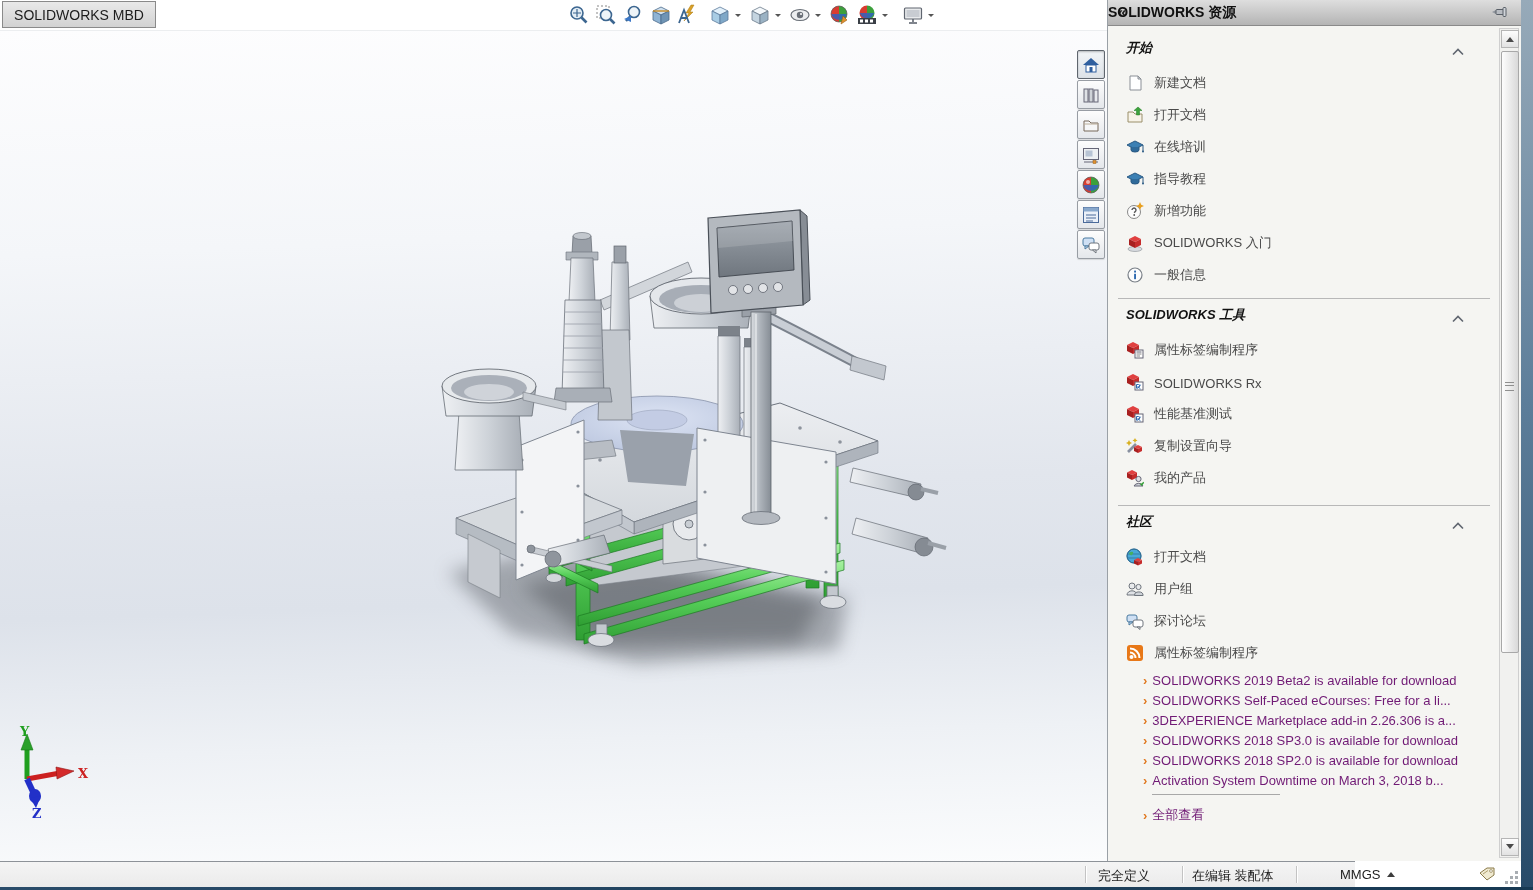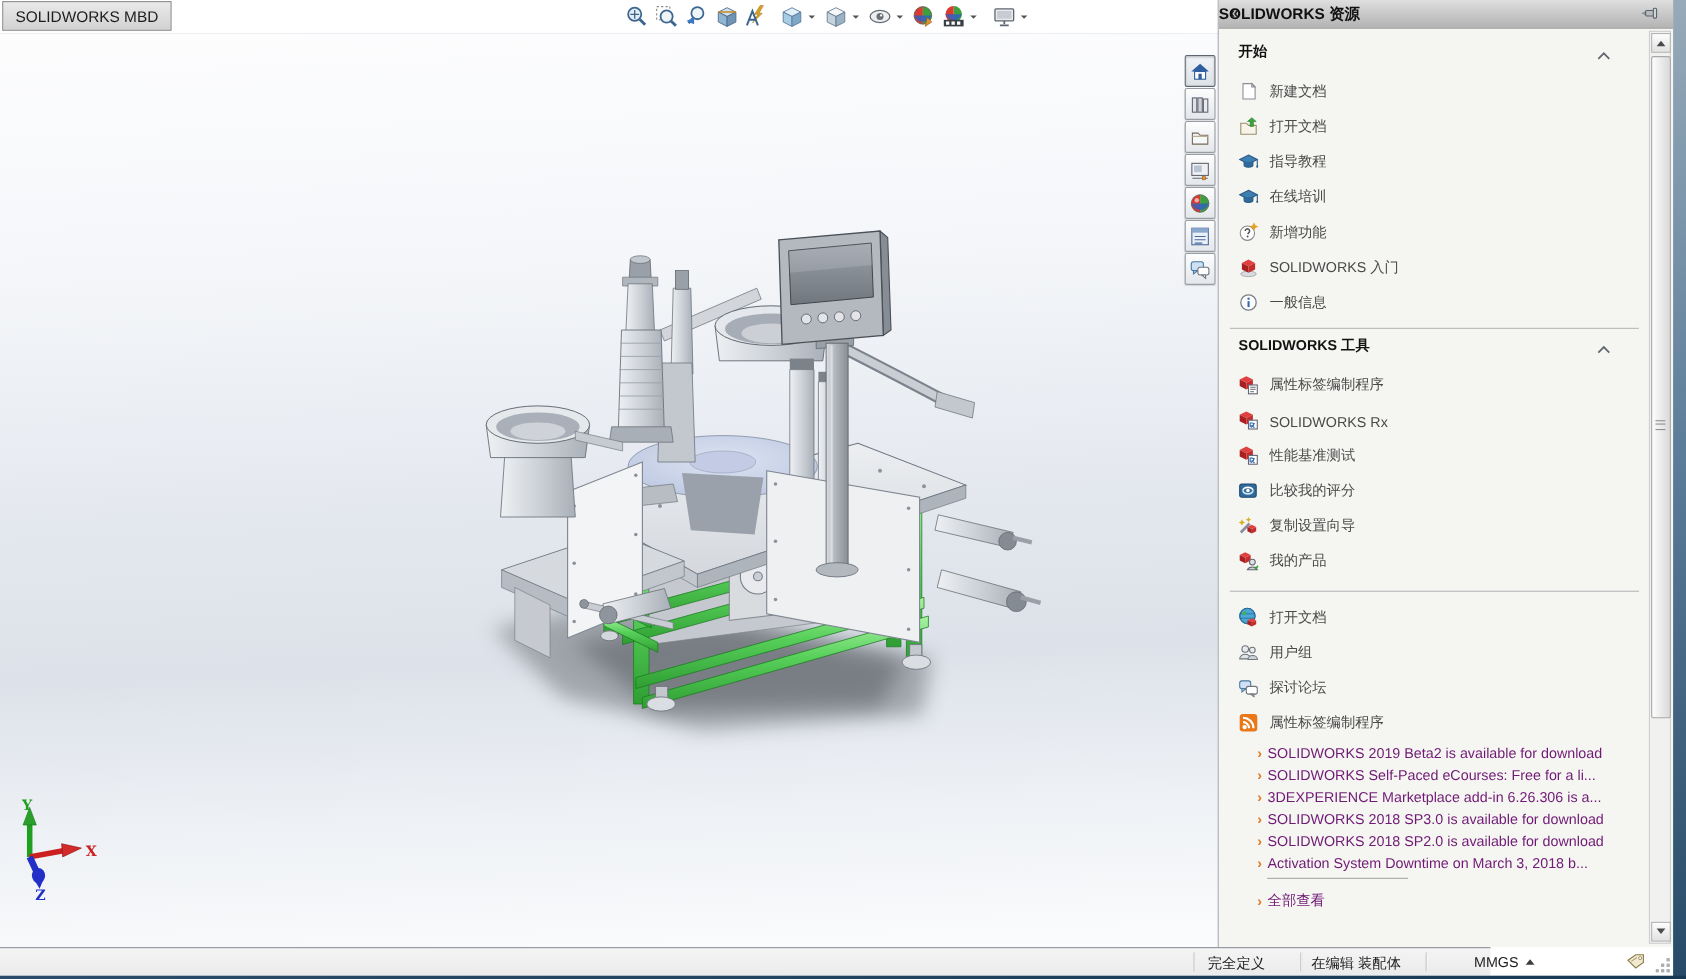--- a/index.html
+++ b/index.html
@@ -33,21 +33,21 @@
 
   
   .panel-left-border{position:absolute;left:1107px;top:0;width:1px;height:861px;background:#9aa0a6;}
   .side-panel{position:absolute;left:1108px;top:0;width:413px;height:861px;background:#f5f5f2;overflow:hidden;}
   .panel-header{position:absolute;left:0;top:0;width:100%;height:26px;
                 background:linear-gradient(#dedede,#b4b4b4);border-bottom:1px solid #8a8a8a;box-sizing:border-box;}
   .collapse{position:absolute;left:10px;top:3px;font-size:15px;font-weight:bold;color:#222;cursor:pointer;}
   .panel-title{position:absolute;left:0;right:0;top:4px;font-size:14px;font-weight:bold;color:#101010;}
   .pin{position:absolute;right:12px;top:4px;cursor:pointer;}
   .panel-body{position:absolute;left:0;top:26px;width:392px;bottom:0;padding-top:6px;box-sizing:border-box;}
-  .sec-head{position:relative;height:22px;margin:6px 0 0 18px;}
+  .sec-head{position:relative;height:22px;margin:6px 0 0 18px;font-style:italic;}
   .sec-title{font-size:13px;font-weight:bold;color:#111;}
   .sec-chevron{position:absolute;right:36px;top:4px;cursor:pointer;}
   .res-item{display:flex;align-items:flex-end;height:32px;padding-left:17px;cursor:pointer;}
   .ricon{width:20px;height:19px;margin-right:9px;display:flex;align-items:center;justify-content:center;flex:none;}
   .rlabel{font-size:13px;color:#4a4a4a;white-space:nowrap;}
   .sec-divider{height:1px;background:#b8b8b8;margin:14px 10px 0 10px;}
   .news-block{margin:8px 0 0 35px;}
   .news-item{display:flex;align-items:center;height:20px;cursor:pointer;white-space:nowrap;overflow:hidden;}
   .news-arrow{color:#e07820;font-weight:bold;font-size:13px;margin-right:5px;flex:none;}
   .news-text{font-size:13px;color:#701a75;}
@@ -483,32 +483,32 @@
       </div>
       <div class="res-item">
         <span class="ricon">
             <svg width="18" height="18">
               <polygon points="9,3 17,7 9,11 1,7" fill="#3c80b4" stroke="#2a5a84"></polygon>
               <path d="M5,9 v3 a4,2 0 0 0 8,0 v-3" fill="#2f6a9a" stroke="#2a5a84"></path>
               <line x1="17" y1="7" x2="17" y2="13" stroke="#2a5a84"></line>
               <circle cx="17" cy="13.5" r="1" fill="#2a5a84"></circle>
             </svg>
           </span>
-        <span class="rlabel">指导教程</span>
+        <span class="rlabel">在线培训</span>
       </div>
       <div class="res-item">
         <span class="ricon">
             <svg width="18" height="18">
               <polygon points="9,3 17,7 9,11 1,7" fill="#3c80b4" stroke="#2a5a84"></polygon>
               <path d="M5,9 v3 a4,2 0 0 0 8,0 v-3" fill="#2f6a9a" stroke="#2a5a84"></path>
               <line x1="17" y1="7" x2="17" y2="13" stroke="#2a5a84"></line>
               <circle cx="17" cy="13.5" r="1" fill="#2a5a84"></circle>
             </svg>
           </span>
-        <span class="rlabel">在线培训</span>
+        <span class="rlabel">指导教程</span>
       </div>
       <div class="res-item">
         <span class="ricon">
             <svg width="18" height="18">
               <circle cx="8" cy="10" r="6.5" fill="#fdfdfd" stroke="#888"></circle>
               <path d="M6,8 a2,2 0 1 1 3,1.8 l-0.8,1" fill="none" stroke="#555" stroke-width="1.4"></path>
               <circle cx="8.2" cy="13" r=".9" fill="#555"></circle>
               <polygon points="14,0 15.2,2.8 18,4 15.2,5.2 14,8 12.8,5.2 10,4 12.8,2.8" fill="#e8a020"></polygon>
             </svg>
           </span>
@@ -580,31 +580,20 @@
               <polygon points="7,7 13,4 13,10 7,13" fill="#c62c2c"></polygon>
               <rect x="9" y="9" width="8" height="8" fill="#fff" stroke="#667"></rect>
               <path d="M10.5,15.5 v-4 h2 a1.3,1.3 0 0 1 0,2.6 h-2 m2,0 l2,1.8 m0-4.2 l-3,4" stroke="#2f6ab0" stroke-width="1" fill="none"></path>
             </svg>
           </span>
         <span class="rlabel">性能基准测试</span>
       </div>
       <div class="res-item">
         <span class="ricon">
             <svg width="18" height="18">
-              <rect x="1" y="3" width="15" height="12" rx="2" fill="#2f6a9a" stroke="#1f4a6e"></rect>
-              <path d="M4,9 a4.5,3 0 0 1 9,0" fill="none" stroke="#fff" stroke-width="1.6"></path>
-              <path d="M13,9 a4.5,3 0 0 1 -9,0" fill="none" stroke="#cfe2f2" stroke-width="1.6"></path>
-              <circle cx="8.5" cy="9" r="1.6" fill="#fff"></circle>
-            </svg>
-          </span>
-        <span class="rlabel">比较我的评分</span>
-      </div>
-      <div class="res-item">
-        <span class="ricon">
-            <svg width="18" height="18">
               <line x1="2" y1="15" x2="10" y2="7" stroke="#8890a0" stroke-width="2.6"></line>
               <polygon points="3,3 4,5 6,6 4,7 3,9 2,7 0,6 2,5" fill="#d8b020"></polygon>
               <polygon points="9,1 9.8,2.6 11.5,3.4 9.8,4.2 9,6 8.2,4.2 6.5,3.4 8.2,2.6" fill="#d8b020"></polygon>
               <polygon points="12,8 16,10 12,12 8,10" fill="#e04040"></polygon>
               <polygon points="8,10 12,12 12,16 8,14" fill="#a82020"></polygon>
               <polygon points="12,12 16,10 16,14 12,16" fill="#c62c2c"></polygon>
             </svg>
           </span>
         <span class="rlabel">复制设置向导</span>
       </div>
@@ -617,20 +606,28 @@
               <circle cx="12.5" cy="10" r="2.6" fill="#dfe2e6" stroke="#667"></circle>
               <path d="M8,17 a4.8,4 0 0 1 9,0 z" fill="#cdd2d8" stroke="#667"></path>
               <path d="M14.5,14.5 l1.2,1.4 2-2.6" stroke="#2f9e33" stroke-width="1.4" fill="none"></path>
             </svg>
           </span>
         <span class="rlabel">我的产品</span>
       </div>
 
       <div class="sec-divider" style="margin-top:18px;"></div>
 
+      <div class="sec-head">
+        <span class="sec-title">社区</span>
+        <span class="sec-chevron">
+          <svg width="12" height="8">
+              <polyline points="1,6.5 6,1.5 11,6.5" fill="none" stroke="#606670" stroke-width="1.6"></polyline>
+            </svg>
+        </span>
+      </div>
       <div class="res-item">
         <span class="ricon">
             <svg width="18" height="18">
               <circle cx="8" cy="8" r="7" fill="#49a8d8" stroke="#2a6a94"></circle>
               <path d="M8,1 a7,7 0 0 1 0,14 M8,1 a7,7 0 0 0 0,14 M1.4,6 h13.2 M1.4,10 h13.2" fill="none" stroke="#2a6a94" stroke-width=".7"></path>
               <path d="M3,5 q2,-2 4,-1 q1,1 -1,3 q-2,1 -3,-2z" fill="#46b060"></path>
               <polygon points="12,10 16,12 12,14 8,12" fill="#e04040"></polygon>
               <polygon points="8,12 12,14 12,17.5 8,15.5" fill="#a82020"></polygon>
               <polygon points="12,14 16,12 16,15.5 12,17.5" fill="#c62c2c"></polygon>
             </svg>
@@ -674,21 +671,21 @@
         <div class="news-item">
           <span class="news-arrow">›</span>
           <span class="news-text">SOLIDWORKS 2019 Beta2 is available for download</span>
         </div>
         <div class="news-item">
           <span class="news-arrow">›</span>
           <span class="news-text">SOLIDWORKS Self-Paced eCourses: Free for a li...</span>
         </div>
         <div class="news-item">
           <span class="news-arrow">›</span>
-          <span class="news-text">3DEXPERIENCE Marketplace add-in 6.26.306 is a...</span>
+          <span class="news-text">3DEXPERIENCE Marketplace add-in 2.26.306 is a...</span>
         </div>
         <div class="news-item">
           <span class="news-arrow">›</span>
           <span class="news-text">SOLIDWORKS 2018 SP3.0 is available for download</span>
         </div>
         <div class="news-item">
           <span class="news-arrow">›</span>
           <span class="news-text">SOLIDWORKS 2018 SP2.0 is available for download</span>
         </div>
         <div class="news-item">

